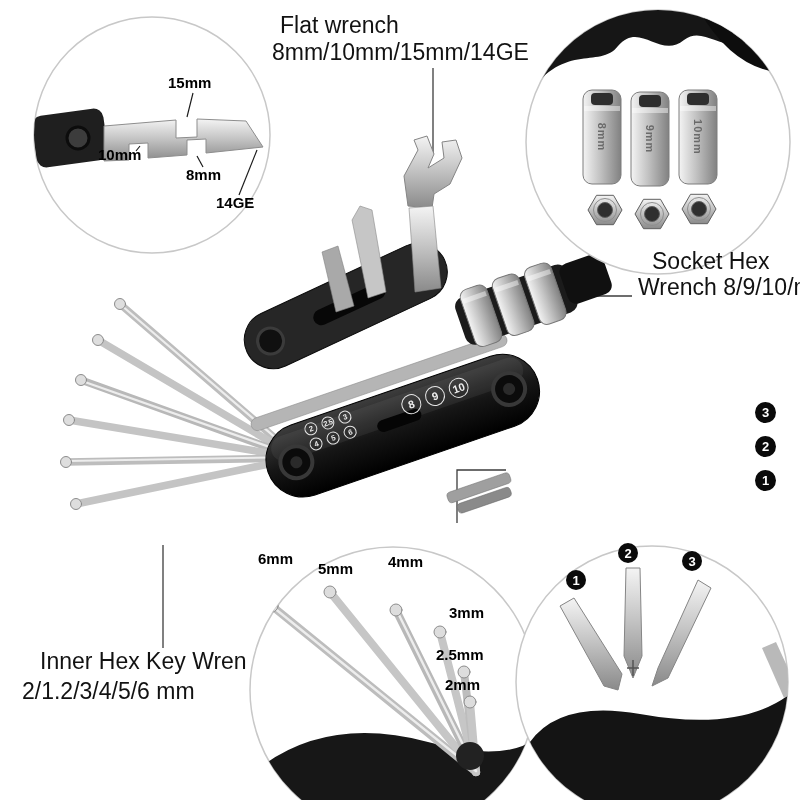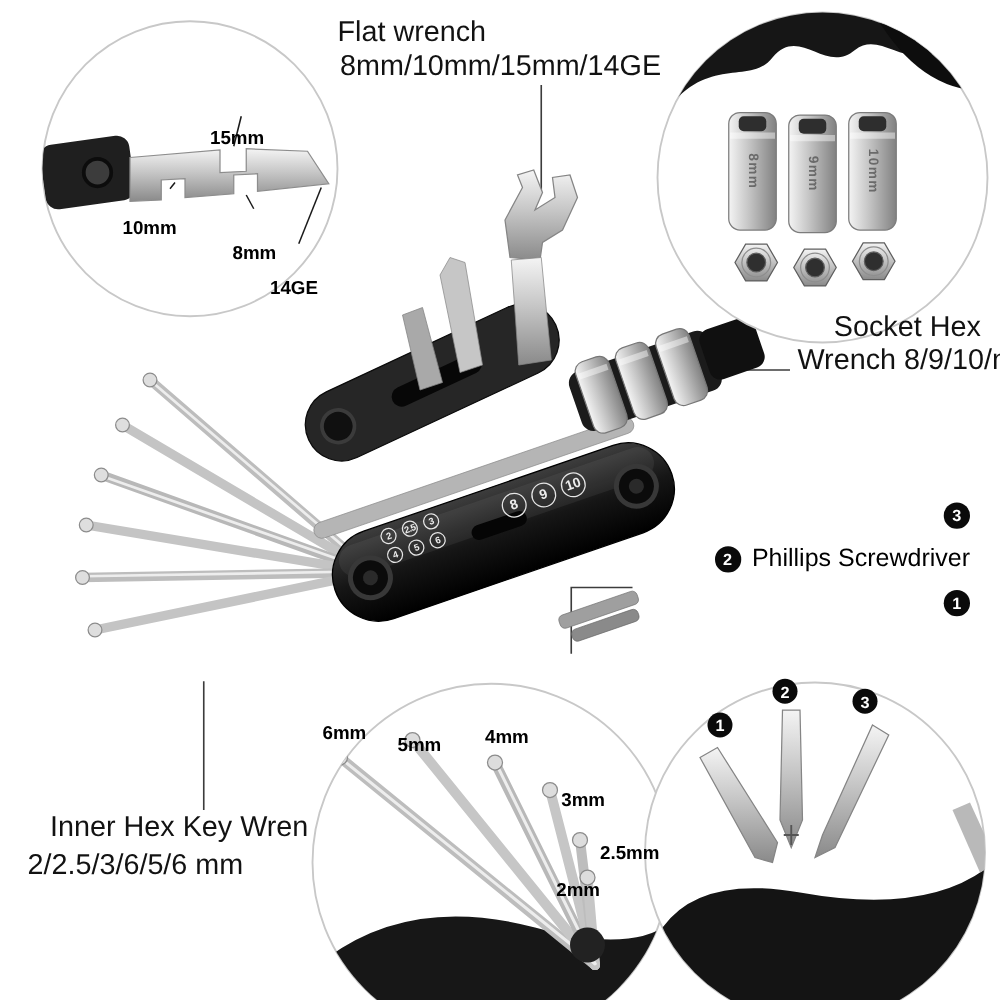--- a/index.html
+++ b/index.html
@@ -8,21 +8,21 @@
     position:relative;
     background:#ffffff;
     font-family:"Liberation Sans", sans-serif;
     overflow:hidden;
     color:#111;
   }
   svg.scene { position:absolute; left:0; top:0; }
 
   .t { position:absolute; white-space:nowrap; }
   .title { font-size:23px; line-height:1.15; color:#121212; }
-  .small-label { font-size:15px; font-weight:bold; color:#000;margin-top:28px; }
+  .small-label { font-size:15px; font-weight:bold; color:#000; }
 
   .socklabel {
     position:absolute; width:44px; text-align:center;
     transform:rotate(90deg);
     font-size:11px; font-weight:bold; color:#6a6a6a; letter-spacing:1px;
   }
 
   .numcircle {
     display:inline-flex; align-items:center; justify-content:center;
     background:#0a0a0a; color:#fff; border-radius:50%; font-weight:bold;
@@ -235,56 +235,55 @@
       <polygon points="762,648 776,642 798,690 784,698" fill="#b9b9b9"></polygon>
       <polygon points="560,606 574,598 622,674 618,690 604,686" fill="url(#silverH)" stroke="#858585"></polygon>
       <polygon points="626,568 640,568 642,656 633,678 624,656" fill="url(#silverH)" stroke="#858585"></polygon>
       <line x1="633" y1="660" x2="633" y2="676" stroke="#555555" stroke-width="1.5"></line>
       <line x1="627" y1="668" x2="639" y2="668" stroke="#555555" stroke-width="1.5"></line>
       <polygon points="698,580 711,588 668,678 652,686 658,668" fill="url(#silverH)" stroke="#858585"></polygon>
     </g>
   </g>
 </svg>
 
-<div class="t title" style="left:270px; top:12px">Flat wrench</div>
+<div class="t title" style="left:280px; top:12px">Flat wrench</div>
 <div class="t title" style="left:272px; top:39px">8mm/10mm/15mm/14GE</div>
 
 <div class="t small-label" style="left:168px; top:74px">15mm</div>
 <div class="t small-label" style="left:98px;  top:146px">10mm</div>
 <div class="t small-label" style="left:186px; top:166px">8mm</div>
 <div class="t small-label" style="left:216px; top:194px">14GE</div>
 
-<div class="t title" style="left:667px; top:248px">Socket Hex</div>
+<div class="t title" style="left:652px; top:248px">Socket Hex</div>
 <div class="t title" style="left:638px; top:274px">Wrench 8/9/10/m</div>
 
 <span class="socklabel" style="left:580px; top:131px">8mm</span>
 <span class="socklabel" style="left:628px; top:133px">9mm</span>
 <span class="socklabel" style="left:676px; top:131px">10mm</span>
 
 <div class="driver-list">
   <div class="driver-row">
     <span class="numcircle md">3</span>
   </div>
   <div class="driver-row">
     <span class="numcircle md">2</span>
-    <span>Phillips Screwdriver</span>
   </div>
   <div class="driver-row">
     <span class="numcircle md">1</span>
   </div>
 </div>
 
 <div class="t title" style="left:40px; top:648px">Inner Hex Key Wren</div>
-<div class="t title" style="left:22px; top:678px">2/2.5/3/6/5/6 mm</div>
+<div class="t title" style="left:22px; top:678px">2/1.2/3/4/5/6 mm</div>
 
 <div class="t small-label" style="left:258px; top:550px">6mm</div>
 <div class="t small-label" style="left:318px; top:560px">5mm</div>
 <div class="t small-label" style="left:388px; top:553px">4mm</div>
 <div class="t small-label" style="left:449px; top:604px">3mm</div>
-<div class="t small-label" style="left:480px; top:646px">2.5mm</div>
+<div class="t small-label" style="left:436px; top:646px">2.5mm</div>
 <div class="t small-label" style="left:445px; top:676px">2mm</div>
 
 <span class="numcircle sm" style="left:566px; top:570px">1</span>
 <span class="numcircle sm" style="left:618px; top:543px">2</span>
 <span class="numcircle sm" style="left:682px; top:551px">3</span>
 
 <div class="markings-small" style="left:306px; top:416px">
   <div class="mrow">
     <span class="ring sm">2</span>
     <span class="ring sm">2.5</span>

